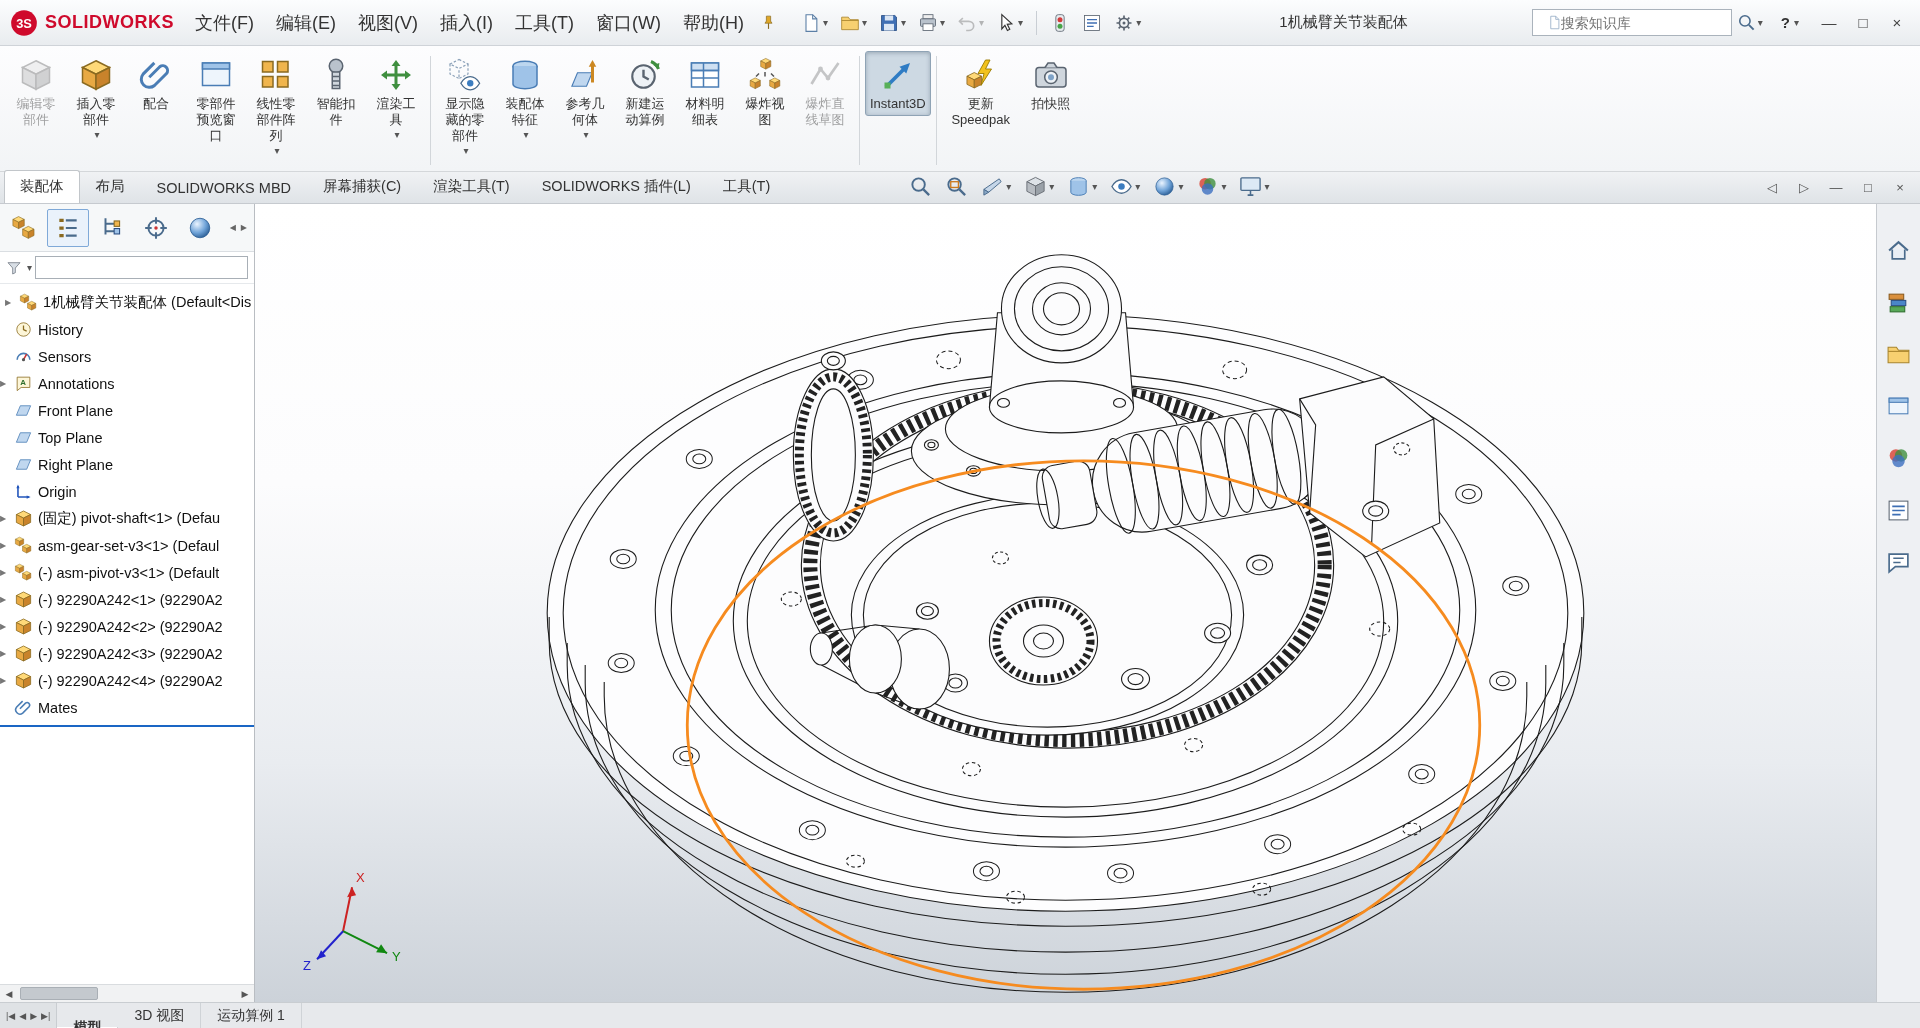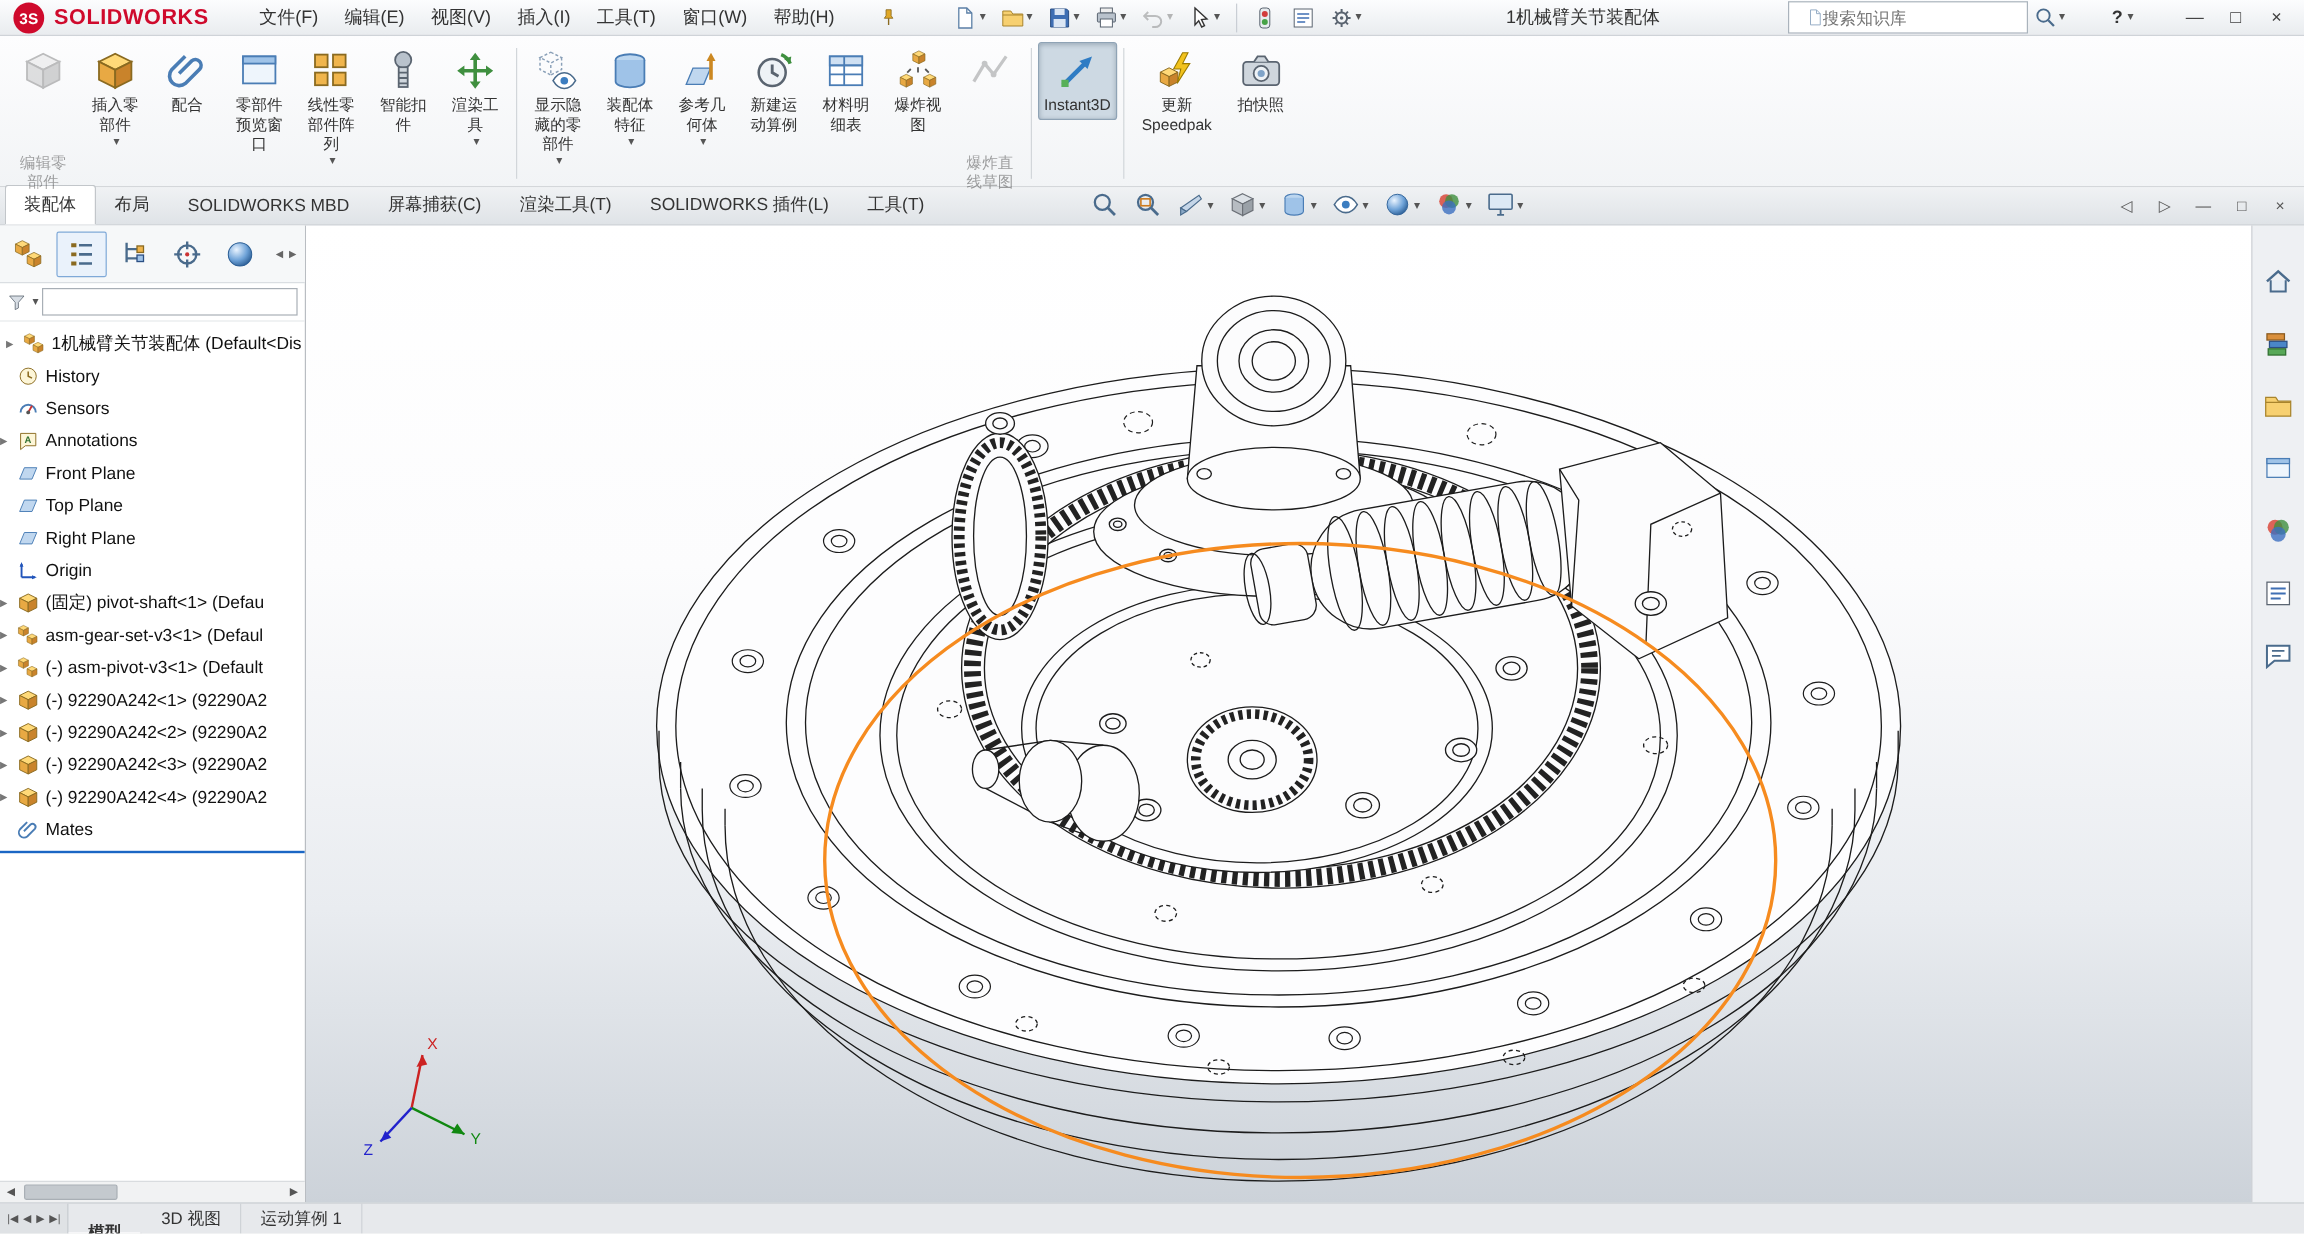--- a/index.html
+++ b/index.html
@@ -1,27 +1,27 @@
 <!DOCTYPE html>
 <html><head>
 <meta charset="utf-8">
 <style>
   * { margin:0; padding:0; box-sizing:border-box; }
   html,body { width:1920px; height:1028px; overflow:hidden;
     font-family:"Liberation Sans","DejaVu Sans",sans-serif; color:#222; }
   #app { width:1920px; height:1028px; display:flex; flex-direction:column; background:#eef0f2; }
 
   
-  .menubar { height:30px; flex:none; display:flex; align-items:center;
-    background:linear-gradient(#fcfdfe,#e9ecef); border-bottom:1px solid #cfd3d8; padding:0 6px;gap:21px; }
+  .menubar { height:46px; flex:none; display:flex; align-items:center;
+    background:linear-gradient(#fcfdfe,#e9ecef); border-bottom:1px solid #cfd3d8; padding:0 6px; }
   .logo { display:flex; align-items:center; gap:7px; padding:0 10px 0 4px; }
   .logomark { width:28px; height:28px; }
   .logotext { color:#cf0a2c; font-weight:bold; font-size:18px; letter-spacing:.5px; }
   .menus { display:flex; align-items:center; }
-  .mi { padding:7px 11px; font-size:15px; color:#333; cursor:default; }
+  .mi { padding:7px 11px; font-size:18px; color:#333; cursor:default; }
   .tbtn { display:flex; align-items:center; background:transparent; border:1px solid transparent;
     border-radius:2px; padding:3px 4px; font:inherit; cursor:default; }
   .dd { font-size:10px; color:#555; margin-left:2px; }
   .vsep { width:1px; height:24px; background:#c9ced4; margin:0 6px; }
   .qat { display:flex; align-items:center; margin-left:14px; gap:2px; }
   .disabled { opacity:.4; filter:grayscale(1); }
   .flex1 { flex:1; }
   .doc-title { font-size:15px; color:#333; white-space:nowrap; }
   .searchwrap { display:flex; align-items:center; margin-right:6px; }
   .searchbox { width:200px; height:27px; border:1px solid #aab3bc; background:#fff;
@@ -35,21 +35,21 @@
   
   .ribbon { height:126px; flex:none; background:linear-gradient(#fdfdfe,#f2f4f6);
     border-bottom:1px solid #d4d7da; display:flex; align-items:flex-start; padding:4px 0 0 6px; }
   .rb { min-width:58px; max-width:80px; display:flex; flex-direction:column; align-items:center;
     padding:5px 4px 3px; margin:1px; border:1px solid transparent; border-radius:3px; cursor:default; }
   .ric { width:36px; height:36px; margin-bottom:3px; flex:none; }
   .lbl { font-size:13px; line-height:16px; text-align:center; max-width:42px; word-break:break-word; color:#333; }
   .lbl.wide { max-width:68px; }
   .rb .dd { margin-top:1px; }
   .rb.active { background:#cdd9e3; border-color:#8fa3b5; box-shadow:inset 0 1px 4px rgba(30,50,70,.3); }
-  .rb.disabled { opacity:.45; filter:grayscale(.9);gap:48px; }
+  .rb.disabled { opacity:.45; filter:grayscale(.9); }
   .rsep { width:1px; background:#d2d6da; align-self:stretch; margin:6px 4px; }
 
   
   .cmrow { height:32px; flex:none; display:flex; align-items:flex-end;
     background:linear-gradient(#f0f2f4,#dfe3e7); border-bottom:1px solid #c6cacf; padding:0 4px; }
   .cmtab { padding:6px 15px 7px; font-size:14.5px; color:#333; border:1px solid transparent;
     border-bottom:none; border-radius:3px 3px 0 0; cursor:default; white-space:nowrap; }
   .cmtab.active { background:#fff; border-color:#c2c6ca; }
   .hud { display:flex; align-items:center; gap:7px; margin-left:120px; margin-bottom:3px; }
   .hud-btn { display:flex; align-items:center; border:1px solid transparent; border-radius:2px;

